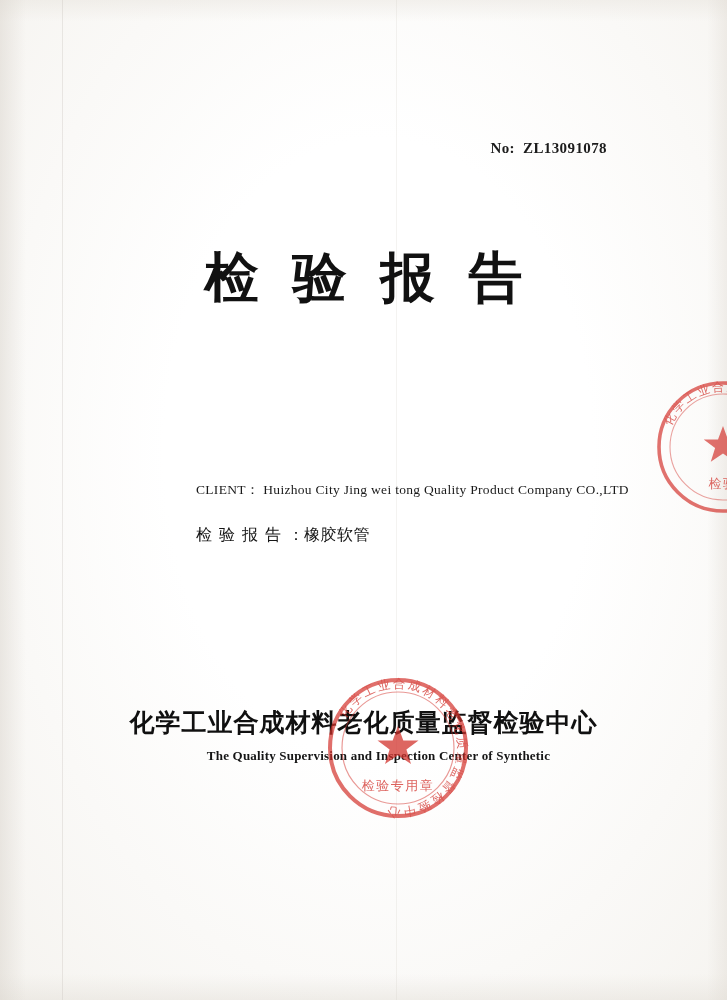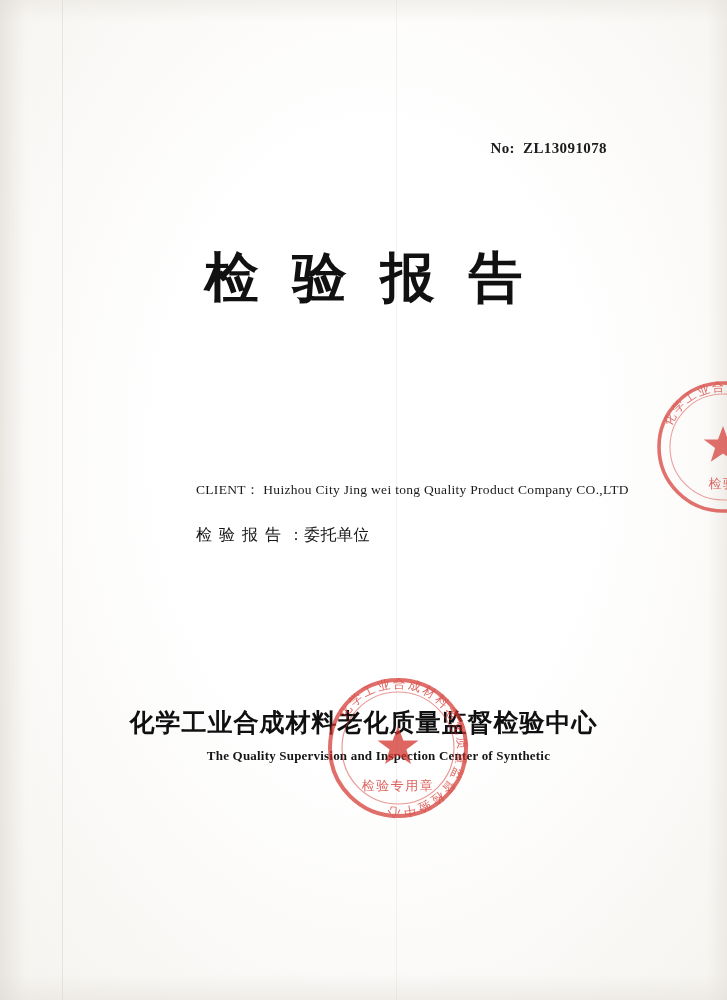--- a/index.html
+++ b/index.html
@@ -181,21 +181,21 @@
 
     <div class="field-row">
       <div class="field-en">
         <span>CLIENT：</span>
         <span>Huizhou City Jing wei tong Quality Product Company CO.,LTD</span>
       </div>
     </div>
 
     <div class="field-row">
       <div class="field-cn">
-        <span class="label-cn">检验报告</span><span>：</span><span class="value-cn">委托单位</span>
+        <span class="label-cn">检验报告</span><span>：</span><span class="value-cn">橡胶软管</span>
       </div>
     </div>
 
   </div>
 
   <div class="footer">
     <div class="footer-cn">化学工业合成材料老化质量监督检验中心</div>
     <div class="footer-en">
       <div>The Quality Supervision and Inspection Center of Synthetic</div>
     </div>

